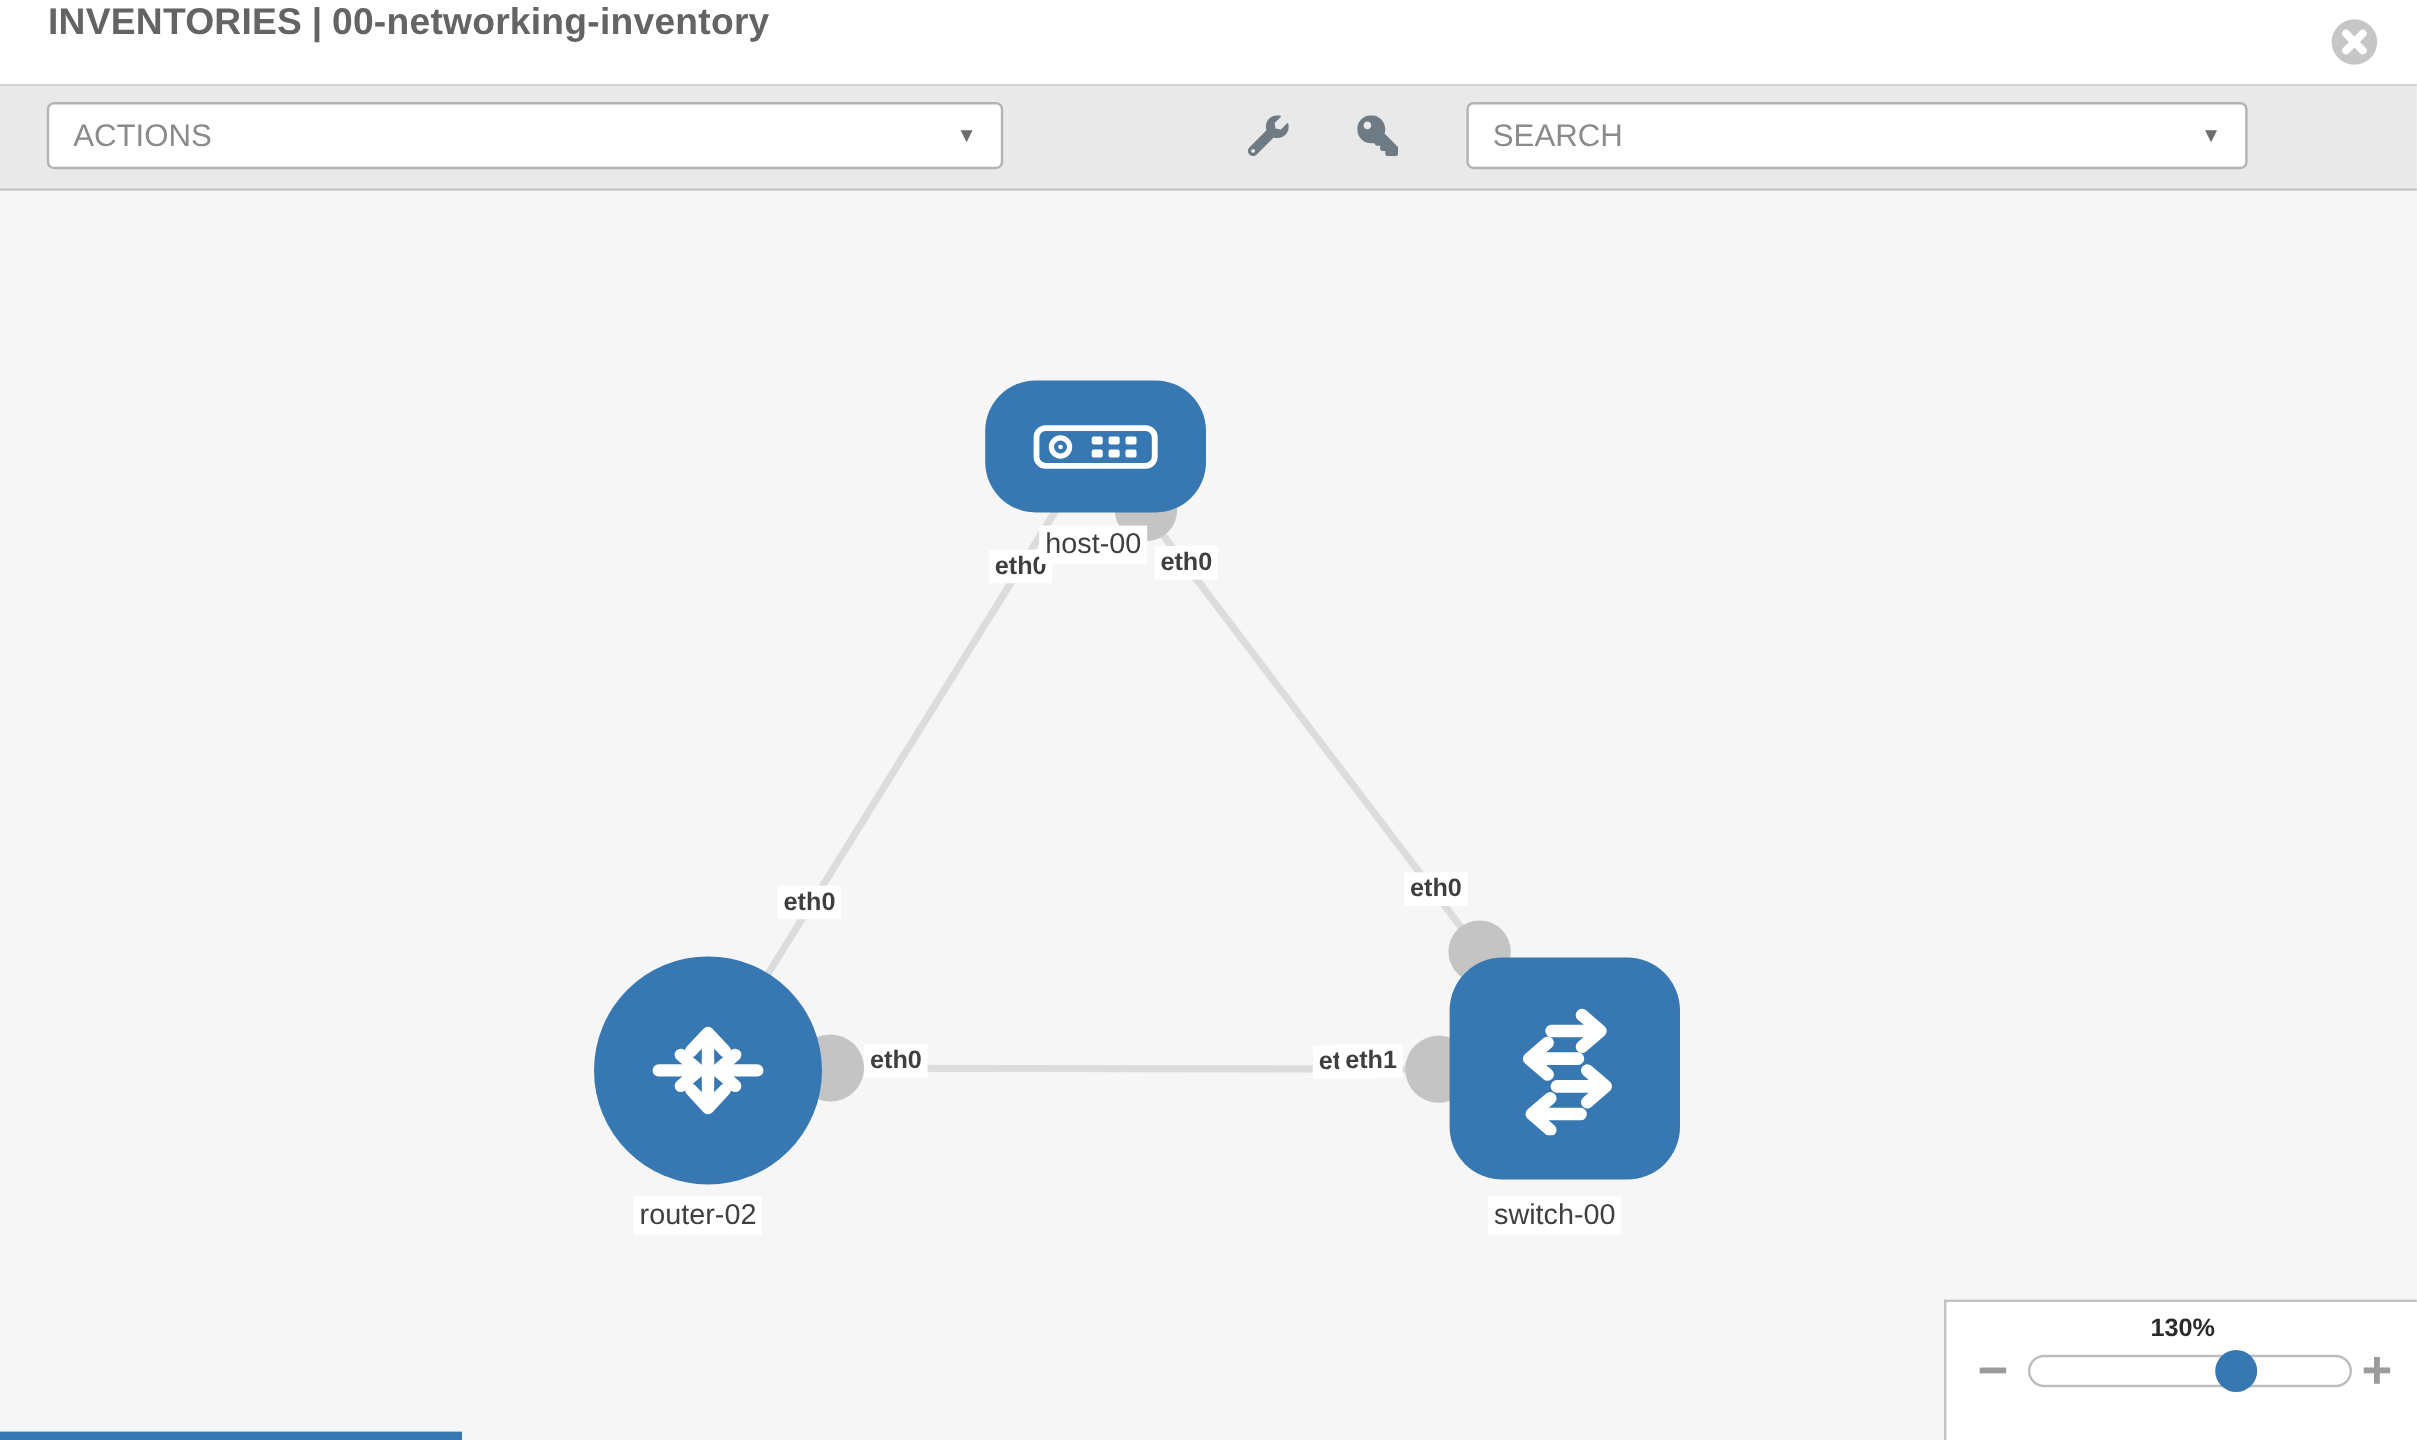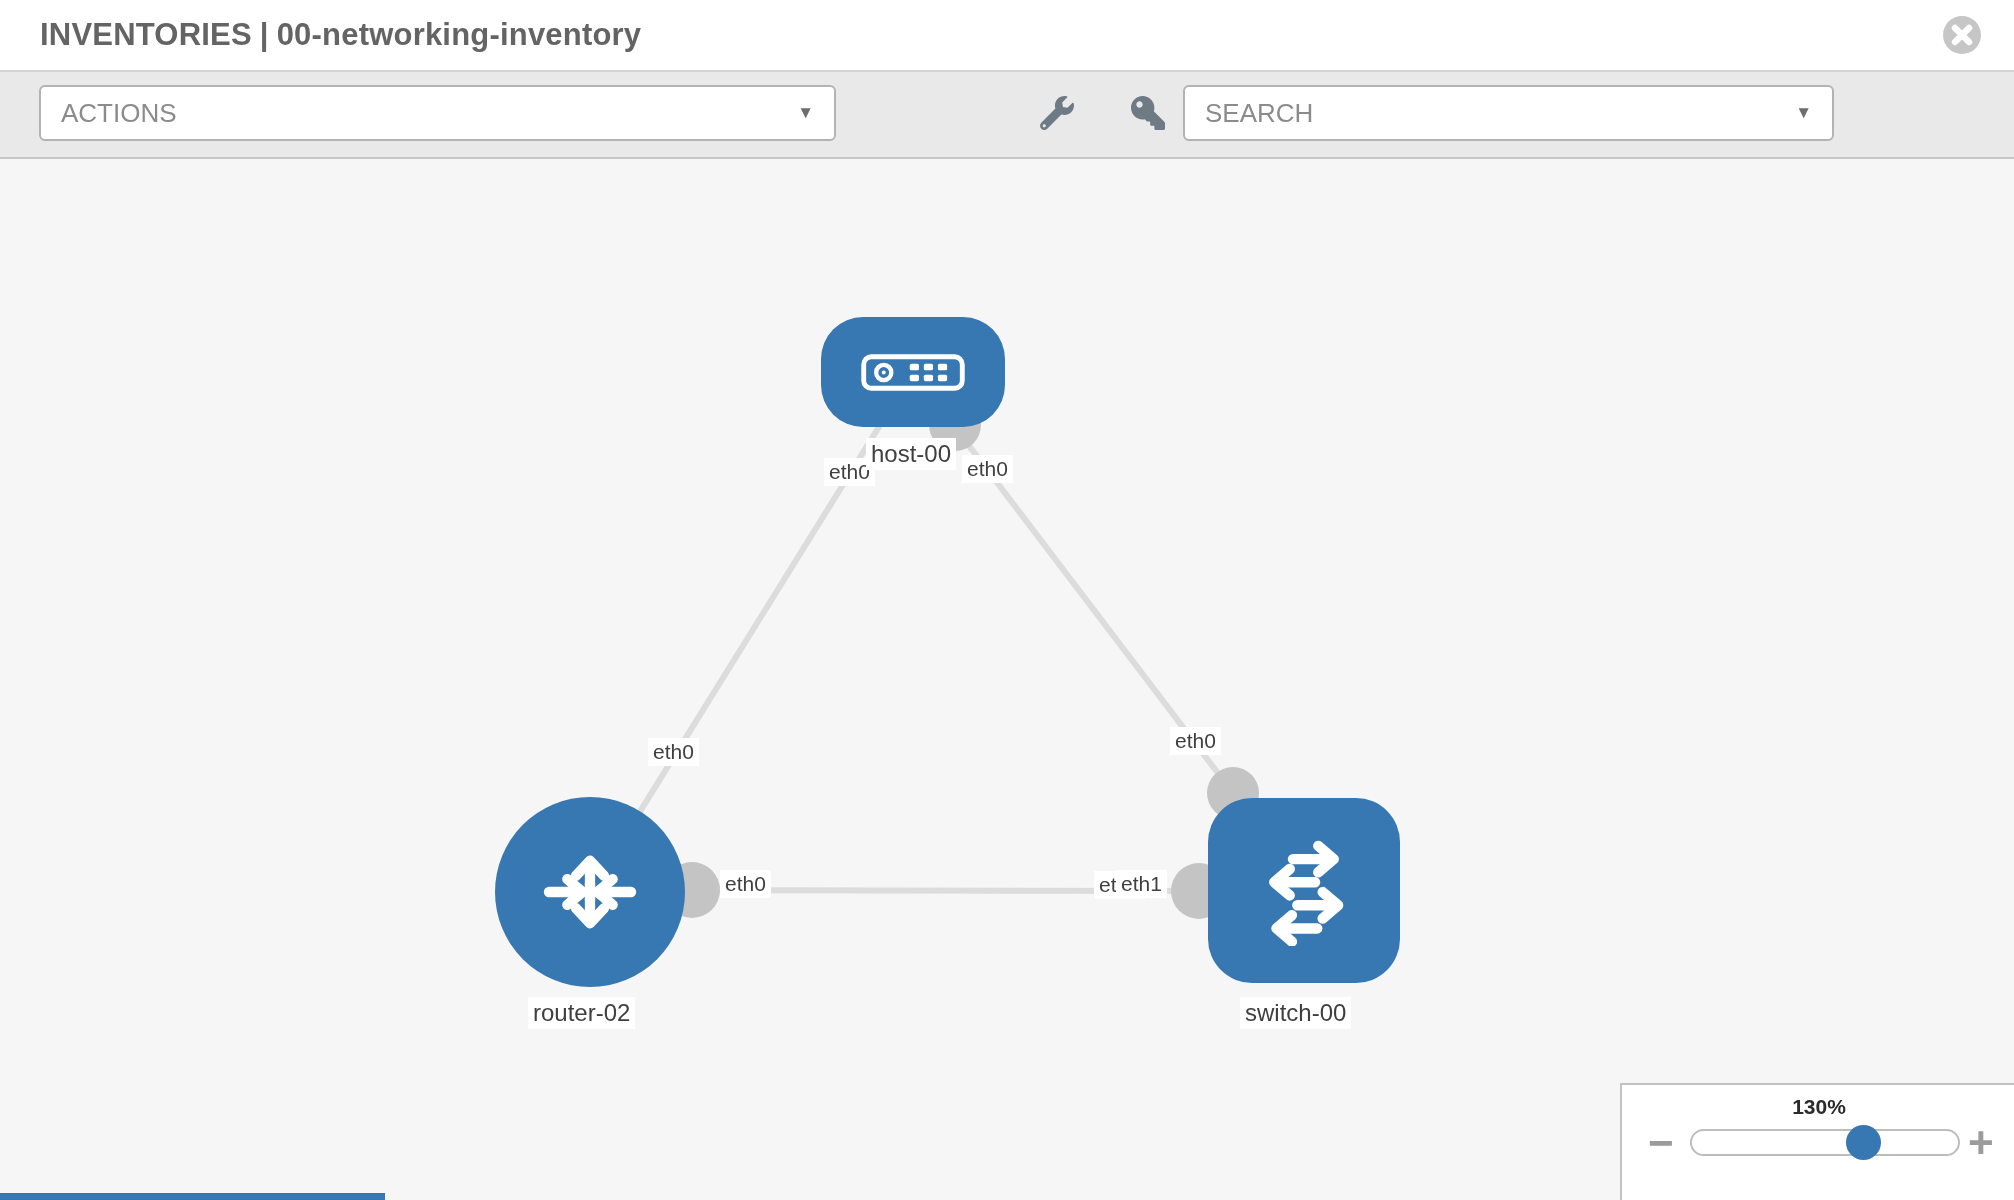--- a/index.html
+++ b/index.html
@@ -7,21 +7,21 @@
     width:2014px;height:1200px;overflow:hidden;
     font-family:"Liberation Sans","DejaVu Sans",sans-serif;
     background:#f6f6f6;
   }
   .app{position:relative;width:2014px;height:1200px;}
 
   
   .header{
     position:relative;height:70px;background:#ffffff;
     border-bottom:2px solid #d4d4d4;
-    display:flex;align-items:center;
+    display:flex;align-items:flex-start;
   }
   .page-title{
     margin:0 0 0 40px;font-size:31px;font-weight:700;color:#646464;
     letter-spacing:.2px;
   }
   .page-title span{margin-right:8px;}
   .close-btn{
     position:absolute;right:32px;top:15px;width:40px;height:40px;cursor:pointer;
   }
 
@@ -32,21 +32,21 @@
   }
   .dropdown{
     position:absolute;top:13px;height:56px;background:#ffffff;
     border:2px solid #b3b3b3;border-radius:6px;box-sizing:border-box;
     display:flex;align-items:center;justify-content:space-between;
     padding:16px 20px;cursor:pointer;
   }
   .dropdown .dd-label{font-size:26px;color:#8b8b8b;}
   .dropdown .caret{font-size:17px;color:#6d6d6d;}
   .dd-actions{left:39px;width:797px;}
-  .dd-search{left:1183px;width:651px;}
+  .dd-search{left:1222px;width:651px;}
   .tool-icons{
     position:absolute;left:1040px;top:13px;height:56px;width:125px;
     display:flex;align-items:center;justify-content:space-between;
   }
   .tool-icons .ticon{width:34px;height:34px;cursor:pointer;display:inline-block;}
 
   
   .canvas{
     position:relative;width:2014px;height:1041px;background:#f6f6f6;overflow:hidden;
   }
@@ -58,21 +58,21 @@
   }
   .node-host{left:821px;top:158px;width:184px;height:110px;border-radius:42px;}
   .node-router{left:495px;top:638px;width:190px;height:190px;border-radius:50%;}
   .node-switch{left:1208px;top:639px;width:192px;height:185px;border-radius:44px;}
 
   .glabel{
     position:absolute;background:#ffffff;color:#3f3f3f;
     padding:2px 5px;white-space:nowrap;line-height:1.15;
   }
   .node-label{font-size:24px;}
-  .if-label{font-size:21px;}
+  .if-label{font-size:21px;font-weight:bold;}
 
   
   .zoom-panel{
     position:absolute;left:1620px;top:924px;width:396px;height:119px;
     background:#ffffff;border-top:2px solid #c2c2c2;border-left:2px solid #c2c2c2;
     box-sizing:border-box;
   }
   .zoom-level{
     position:absolute;left:0;top:10px;width:100%;text-align:center;
     font-size:21px;font-weight:700;color:#2b2b2b;

